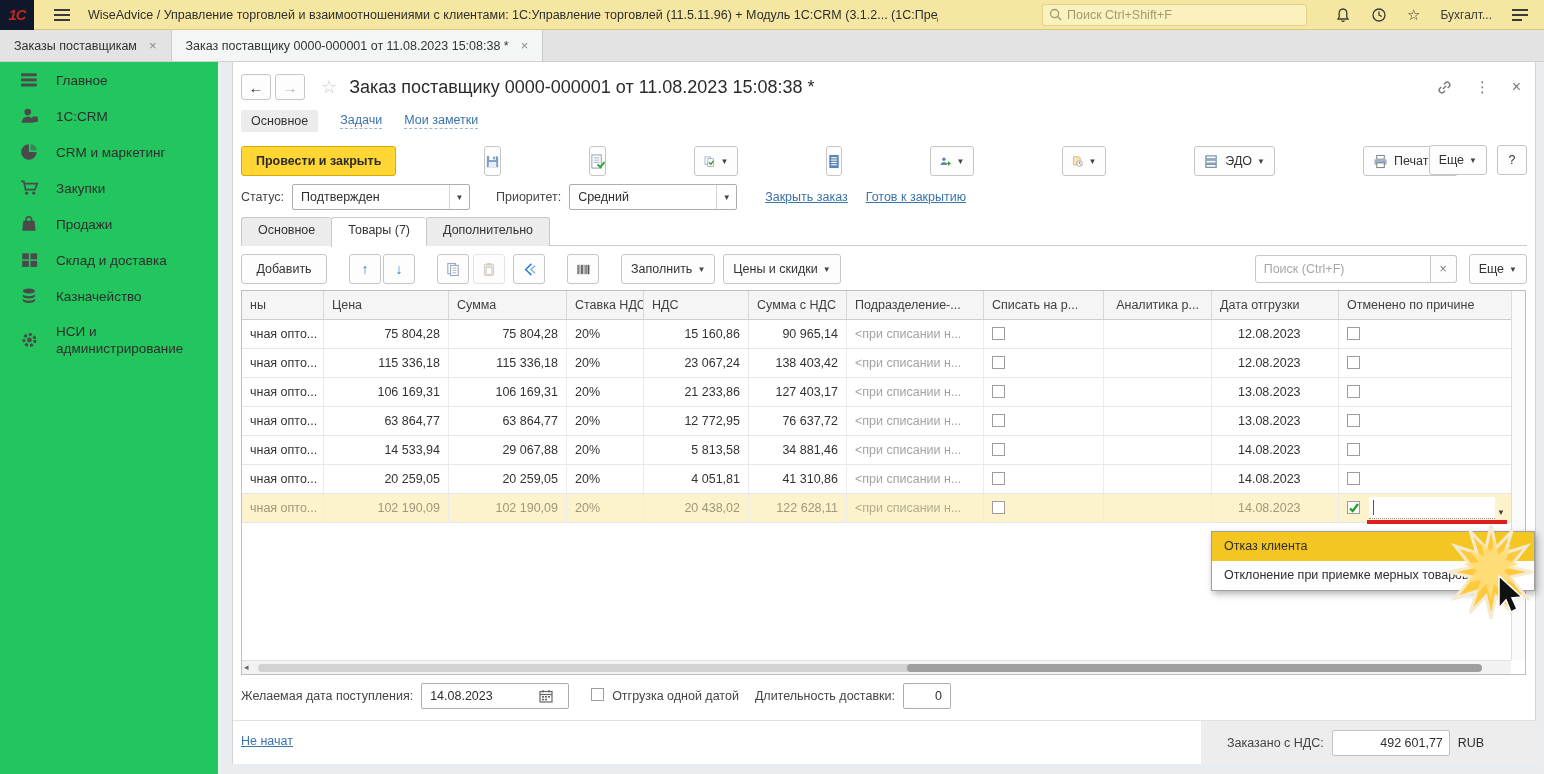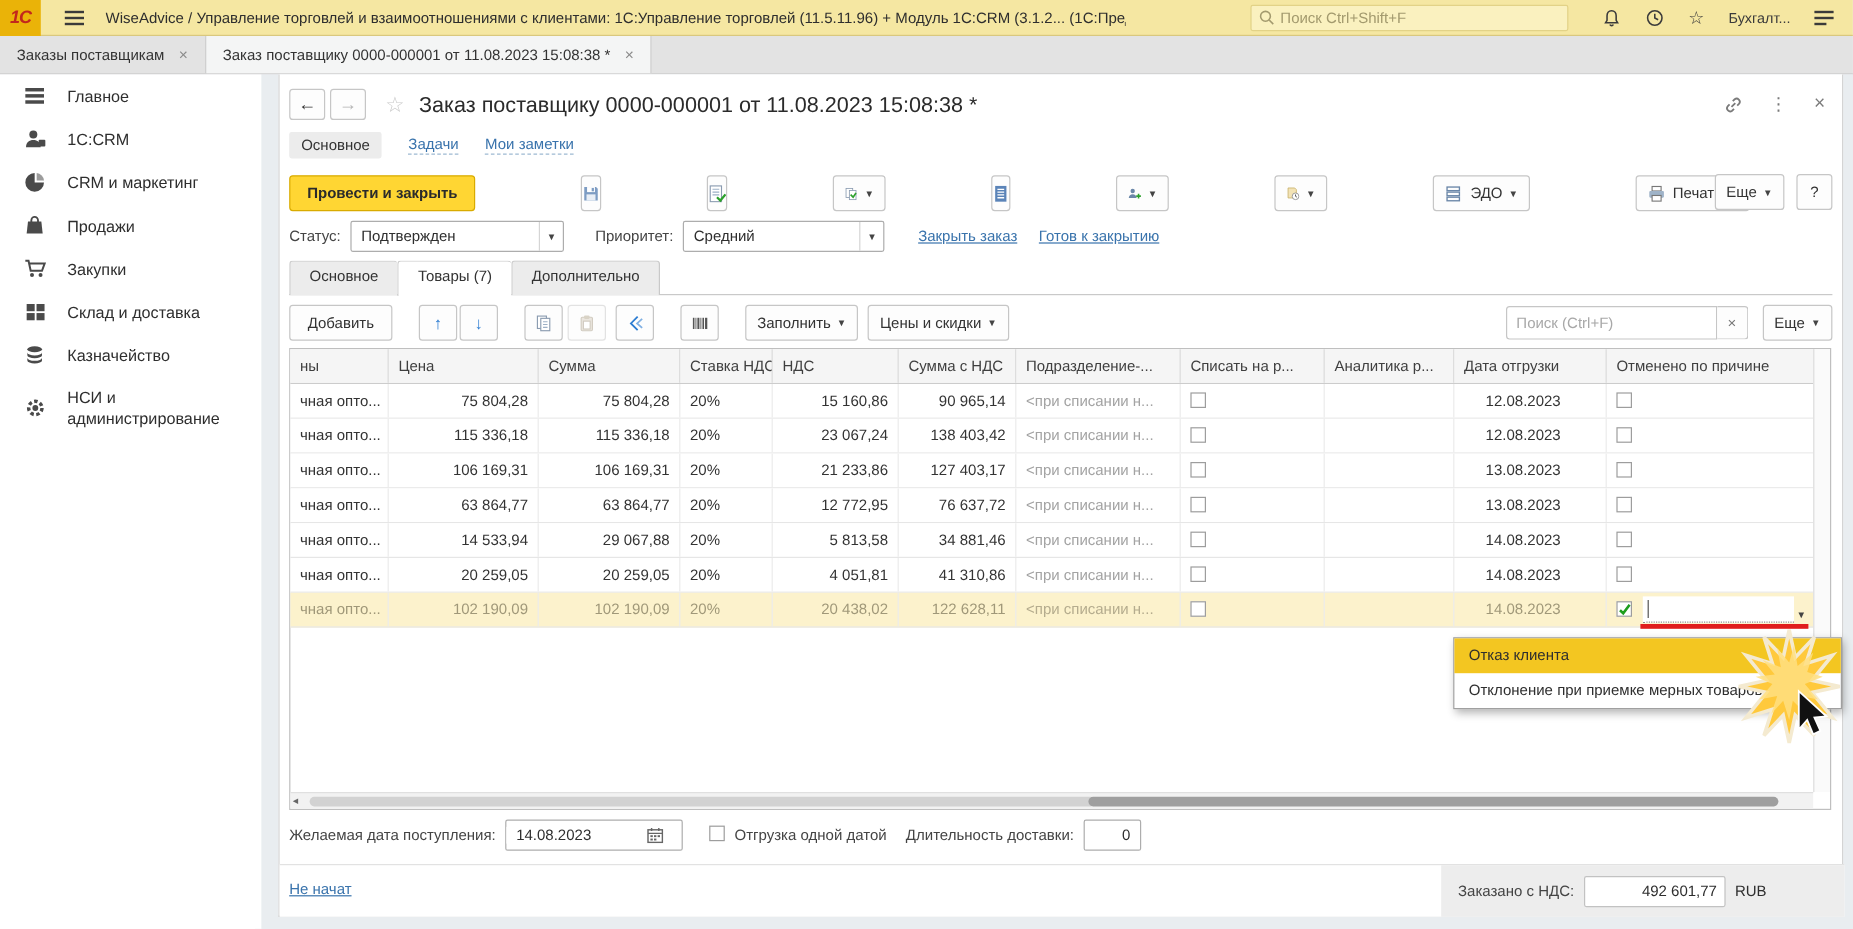--- a/index.html
+++ b/index.html
@@ -2,21 +2,21 @@
 <html><head>
 <meta charset="utf-8">
 <style>
   * { margin:0; padding:0; box-sizing:border-box; }
   html,body { width:1544px; height:774px; overflow:hidden;
     font-family:"Liberation Sans", sans-serif; font-size:12.5px; color:#333; background:#e9edf0; }
 
   
   .titlebar { position:absolute; left:0; top:0; width:1544px; height:30px; background:#f5e7a2;
     border-bottom:1px solid #d9c87e; display:flex; align-items:center; }
-  .logo-box { width:34px; height:30px; background:#eab308; display:flex; align-items:center; justify-content:center; }
+  .logo-box { width:34px; height:30px; background:#0f172a; display:flex; align-items:center; justify-content:center; }
   .logo-text { color:#c2271d; font-weight:bold; font-size:15px; font-style:italic; letter-spacing:-1px; }
   .burger { margin:0 18px 0 20px; cursor:pointer; }
   .burger div { width:16px; height:2px; background:#3a3a3a; margin:3px 0; }
   .app-title { color:#2e2e2e; white-space:nowrap; overflow:hidden; max-width:850px; }
   .tb-search { margin-left:auto; width:265px; height:22px; background:#faf1bf; border:1px solid #e2d287;
     border-radius:2px; display:flex; align-items:center; padding:0 6px; }
   .tb-search input { border:none; outline:none; background:transparent; width:100%; font-size:12.5px; color:#555;
     font-family:"Liberation Sans", sans-serif; }
   .tb-search input::placeholder { color:#a39a6e; }
   .tb-icons { display:flex; align-items:center; gap:20px; margin:0 16px 0 28px; color:#3b3b3b; }
@@ -27,21 +27,21 @@
   
   .tabbar { position:absolute; left:0; top:30px; width:1544px; height:32px; background:#e3e3e3;
     border-bottom:1px solid #cfcfcf; display:flex; }
   .wtab { display:flex; align-items:center; padding:0 14px; border-right:1px solid #cbcbcb;
     color:#333; white-space:nowrap; cursor:pointer; }
   .wtab .close { margin-left:12px; color:#8a8a8a; font-size:13px; }
   .wtab.active { background:#f4f5f5; }
   .home-ic { margin-right:9px; }
 
   
-  .sidebar { position:absolute; left:0; top:62px; width:218px; bottom:0; background:#ffffff; }
+  .sidebar { position:absolute; left:0; top:62px; width:218px; bottom:0; background:#22c55e; }
   .sb-item { display:flex; align-items:center; padding:9px 0 9px 20px; cursor:pointer; }
   .sb-item .ic { width:20px; height:18px; margin-right:16px; flex:none; }
   .sb-item .lbl { color:#2e2e2e; font-size:13.5px; line-height:17px; width:160px; }
 
   
   .main { position:absolute; left:218px; top:62px; right:0; bottom:0; background:#e9edf0; }
   .form { position:absolute; left:14px; top:0; width:1304px; height:702px; background:#fff;
     border:1px solid #d4d4d4; border-top:none; }
 
   
@@ -99,21 +99,21 @@
 
   
   .grid-wrap { position:absolute; left:8px; top:228px; width:1285px; height:385px; border:1px solid #bfbfbf; background:#fff; }
   .grid-table { position:absolute; left:0; top:0; width:1271px; }
   .trow { display:flex; background:#fff; border-bottom:1px solid #e6e6e6; height:29px; }
   .tcell { flex:none; height:28px; line-height:28px; padding:0 8px; border-right:1px solid #ececec;
     font-size:12.5px; color:#333; white-space:nowrap; overflow:hidden; }
   .thead { background:#f5f5f5; border-bottom:1px solid #cccccc; }
   .thead .tcell { background:#f5f5f5; color:#3f3f3f; border-right:1px solid #d8d8d8; }
   .c0{width:82px;} .c1{width:125px;} .c2{width:118px;} .c3{width:77px;} .c4{width:105px;}
-  .c5{width:98px;} .c6{width:137px;} .c7{width:120px;} .c8{width:108px;} .c9{width:127px;}
+  .c5{width:98px;} .c6{width:137px;} .c7{width:120px;} .c8{width:108px;text-align:center;} .c9{width:127px;}
   .c10{width:173px; position:relative;}
   .num { text-align:right; }
   .gray { color:#a3a3a3; }
   .date { padding-left:26px; }
   .trow.sel { background:#fcf2cc; }
   .trow.sel .tcell { color:#a09879; }
   .trow.sel .gray { color:#b5ac8e; }
   .cb { display:inline-block; width:13px; height:13px; border:1px solid #9d9d9d; background:#fff;
     vertical-align:middle; margin-top:-3px; cursor:pointer; }
   .cb.checked svg { display:block; width:12px; height:12px; }
@@ -143,21 +143,21 @@
   .date-input input { border:none; outline:none; width:112px; padding:0 8px; font-size:12.5px; color:#2e2e2e;
     font-family:"Liberation Sans", sans-serif; }
   .date-input .cal { width:24px; display:flex; justify-content:center; cursor:pointer; }
   .num-input { width:48px; height:26px; border:1px solid #adadad; border-radius:2px; text-align:right;
     padding:0 8px; font-size:12.5px; outline:none; font-family:"Liberation Sans", sans-serif; color:#2e2e2e; }
 
   
   .bottom-row { position:absolute; left:0; top:658px; width:1304px; height:44px; border-top:1px solid #e2e2e2; background:#fff; }
   .state-link { position:absolute; left:8px; top:13px; }
   .total-panel { position:absolute; right:0; top:0; bottom:0; width:336px; background:#ededed;
-    display:flex; align-items:center; padding-left:14px; gap:8px; }
+    display:flex; align-items:center; padding-left:26px; gap:8px; }
   .total-box { width:118px; height:26px; background:#fff; border:1px solid #c2c2c2; border-radius:2px;
     text-align:right; line-height:24px; padding:0 6px; color:#2e2e2e; }
   .cur { color:#2e2e2e; }
   .help-btn { width:30px; }
 </style>
 </head>
 <body>
 
 <div class="titlebar">
   <div class="logo-box">
@@ -229,32 +229,32 @@
   </div>
   <div class="sb-item">
     <svg class="ic" viewBox="0 0 18 16">
         <path d="M8 8 L8 1 A7 7 0 1 0 15 8 Z" fill="#4a4a4a"></path>
         <path d="M9.5 6.5 L9.5 1 A6 6 0 0 1 15 6.5 Z" fill="#4a4a4a" opacity="0.55"></path>
       </svg>
     <span class="lbl">CRM и маркетинг</span>
   </div>
   <div class="sb-item">
     <svg class="ic" viewBox="0 0 18 16">
-        <path d="M3 5 L13 5 L14 14 L2 14 Z" fill="#4a4a4a"></path>
-        <path d="M5.5 7 L5.5 4 A2.5 2.5 0 0 1 10.5 4 L10.5 7" fill="none" stroke="#4a4a4a" stroke-width="1.4"></path>
-      </svg>
-    <span class="lbl">Продажи</span>
-  </div>
-  <div class="sb-item">
-    <svg class="ic" viewBox="0 0 18 16">
         <path d="M1 2 L3.4 2 L5 9.5 L13.5 9.5 L15.5 4 L4 4" fill="none" stroke="#4a4a4a" stroke-width="1.5"></path>
         <circle cx="6" cy="12.6" r="1.5" fill="#4a4a4a"></circle>
         <circle cx="12.4" cy="12.6" r="1.5" fill="#4a4a4a"></circle>
       </svg>
     <span class="lbl">Закупки</span>
+  </div>
+  <div class="sb-item">
+    <svg class="ic" viewBox="0 0 18 16">
+        <path d="M3 5 L13 5 L14 14 L2 14 Z" fill="#4a4a4a"></path>
+        <path d="M5.5 7 L5.5 4 A2.5 2.5 0 0 1 10.5 4 L10.5 7" fill="none" stroke="#4a4a4a" stroke-width="1.4"></path>
+      </svg>
+    <span class="lbl">Продажи</span>
   </div>
   <div class="sb-item">
     <svg class="ic" viewBox="0 0 18 16">
         <g fill="#4a4a4a">
           <rect x="2" y="2" width="6" height="5.4"></rect>
           <rect x="9.4" y="2" width="6" height="5.4"></rect>
           <rect x="2" y="8.8" width="6" height="5.4"></rect>
           <rect x="9.4" y="8.8" width="6" height="5.4"></rect>
         </g>
       </svg>

